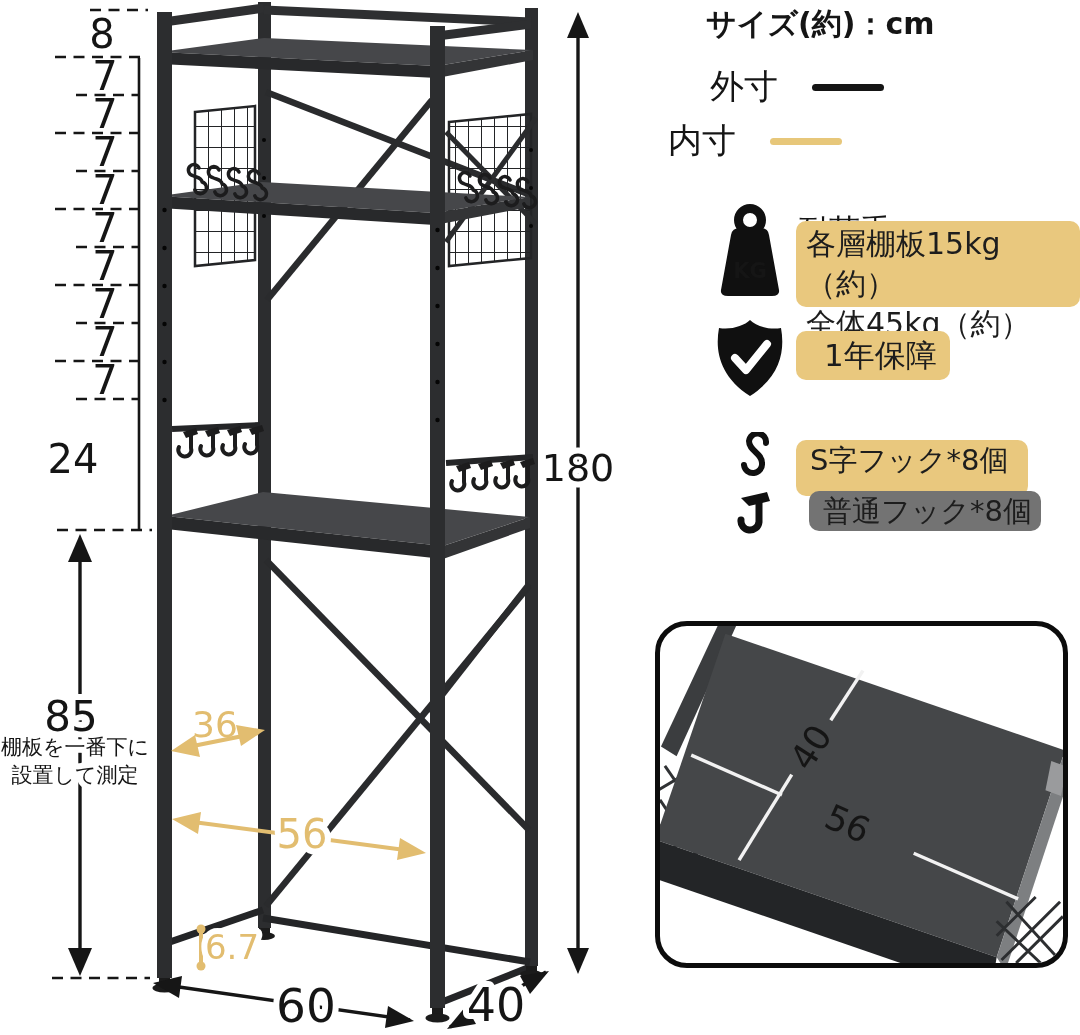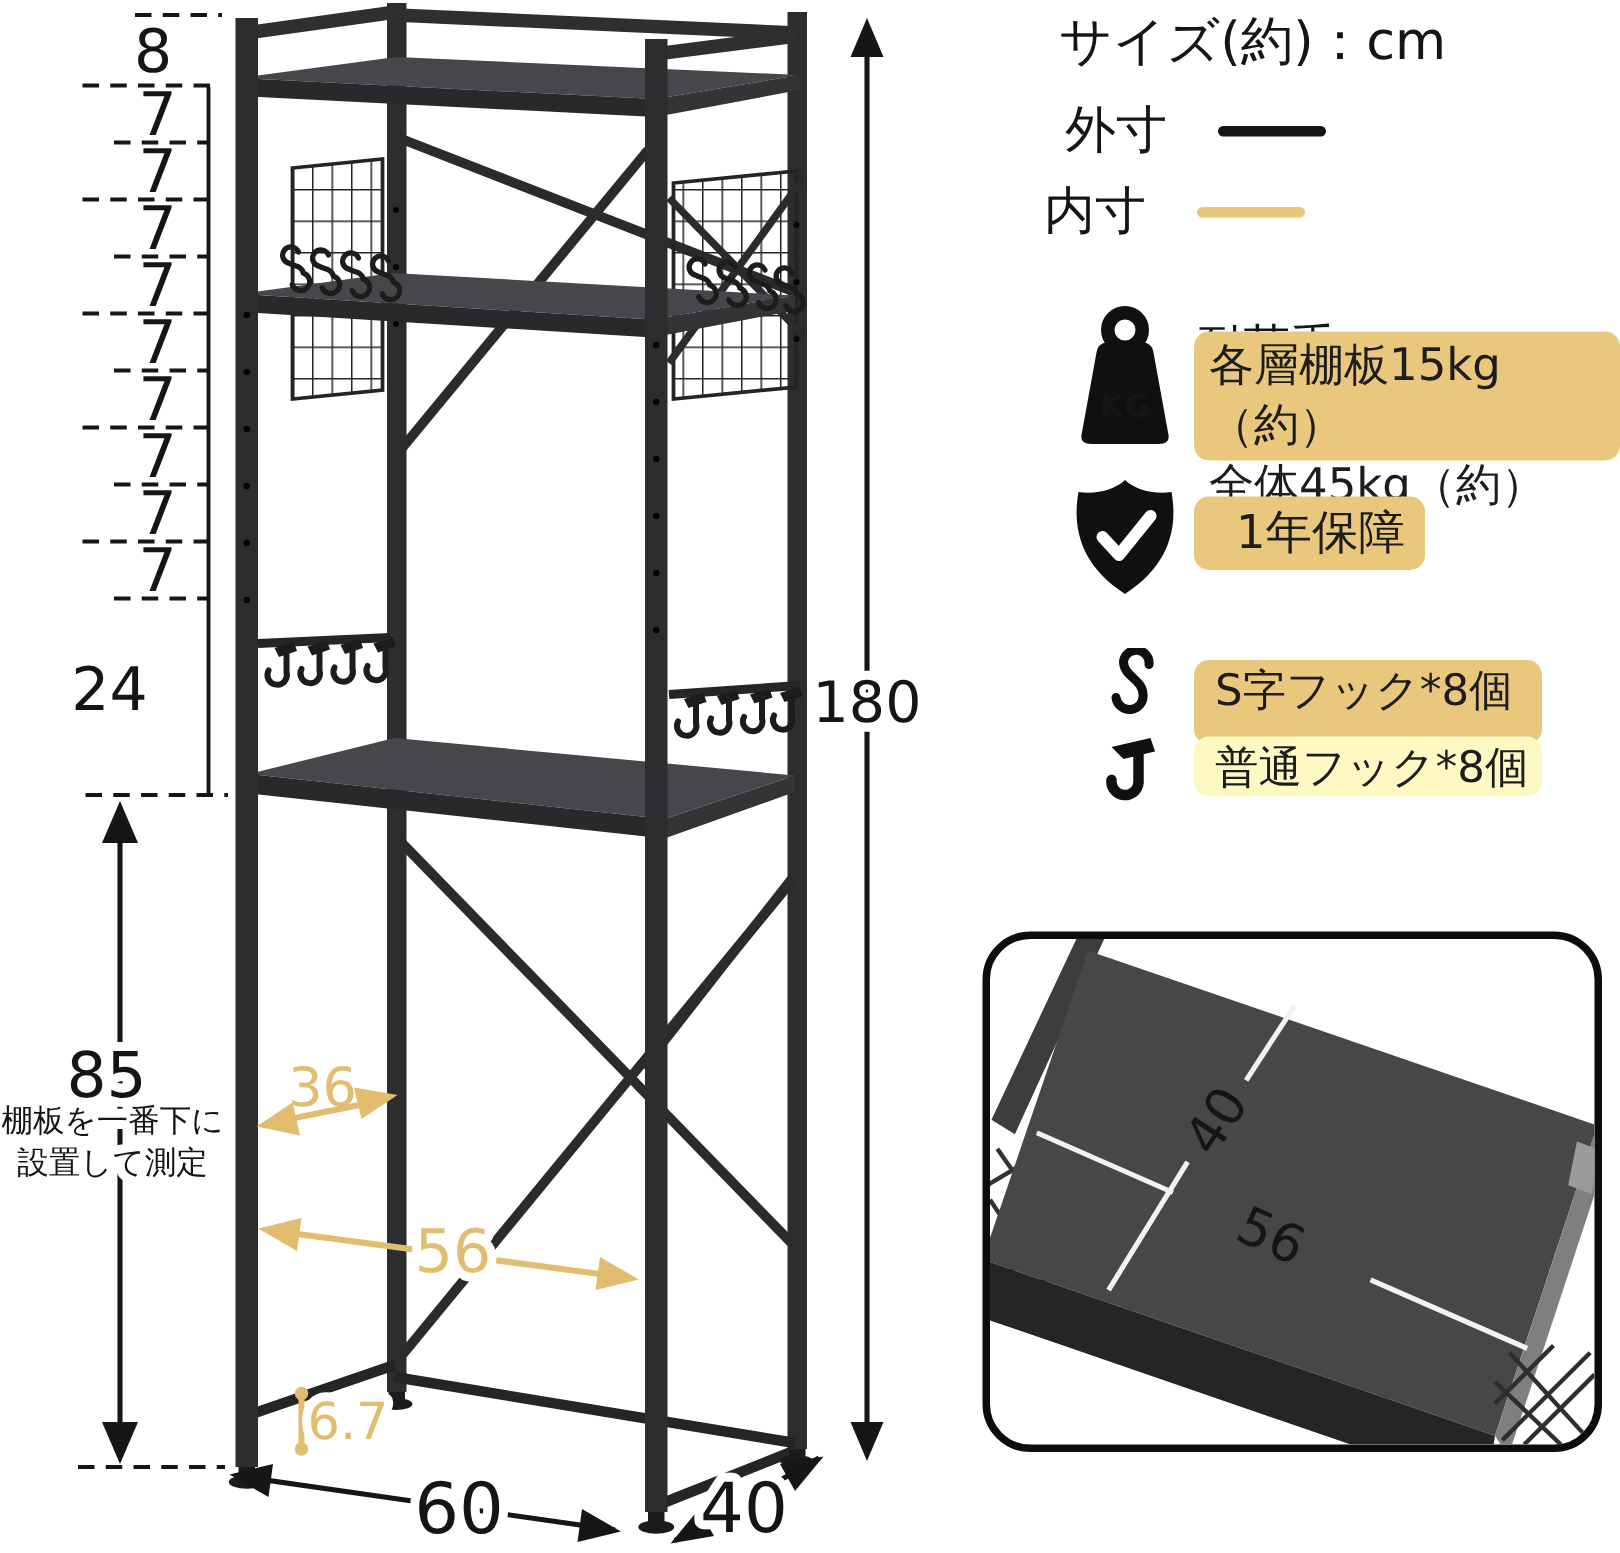--- a/index.html
+++ b/index.html
@@ -1,20 +1,20 @@
 <!DOCTYPE html>
 <html><head>
 <meta charset="utf-8">
 <style>
   html,body{margin:0;padding:0;background:#fff;}
   .canvas{position:relative;width:1080px;height:1035px;background:#ffffff;
           font-family:"DejaVu Sans",sans-serif;overflow:hidden;color:#151515;}
   .abs{position:absolute;}
   
-  .title{left:706px;top:4px;font-size:35px;font-weight:normal;letter-spacing:0px;}
+  .title{left:706px;top:4px;font-size:30px;font-weight:bold;letter-spacing:0px;}
   .legend-row{display:flex;align-items:center;gap:34px;}
   .legend-label{font-size:34px;}
   .swatch{width:72px;height:7px;border-radius:4px;}
   .feat-label{font-size:31px;margin-top:24px;}
   .hl{background:#e9c87e;border-radius:10px;color:#1d1d1d;box-sizing:border-box;}
   .hl-lines{left:796px;top:221px;width:284px;height:86px;padding:3px 0 0 10px;
             font-size:30px;line-height:40px;}
   .hl-warranty{left:796px;top:331px;width:154px;height:49px;font-size:31px;
                line-height:49px;padding-left:28px;}
   .hl-shook{left:796px;top:440px;width:232px;height:56px;font-size:29px;
@@ -270,21 +270,21 @@
       <text class="accent halo" x="232" y="959" font-size="34" text-anchor="middle">6.7</text>
     </g>
   </svg>
 
   <div class="abs title">サイズ(約)：cm</div>
 
   <div class="abs legend-row" style="left:710px;top:64px;">
     <span class="legend-label">外寸</span>
     <span class="swatch" style="background-color: rgb(21, 21, 21);"></span>
   </div>
-  <div class="abs legend-row" style="left:696px;top:118px;justify-content:flex-end;">
+  <div class="abs legend-row" style="left:668px;top:118px;justify-content:flex-end;">
     <span class="legend-label">内寸</span>
     <span class="swatch" style="background-color: rgb(231, 199, 122);"></span>
   </div>
 
   <svg class="abs" style="left:710px;top:204px" width="78" height="94" viewBox="0 0 78 94">
     <circle cx="40" cy="16" r="11.5" fill="none" stroke="#101010" stroke-width="9"></circle>
     <path d="M11,86 L21,31 Q22,24 30,24 L50,24 Q58,24 59,31 L69,86 Q70,92 62,92 L18,92 Q10,92 11,86 Z" fill="#101010"></path>
     <text x="40" y="74" font-size="21" font-weight="bold" fill="#ffffff" text-anchor="middle">KG</text>
   </svg>
   <div class="abs feat-label" style="left:798px;top:186px;">耐荷重：</div>
@@ -301,21 +301,21 @@
 
   <svg class="abs" style="left:737px;top:432px" width="36" height="58" viewBox="0 0 36 58">
     <path d="M29,11 A8.5,8.5 0 1 0 12,9 C12,19 25,21 25,31 A9,9 0 1 1 7,33" fill="none" stroke="#101010" stroke-width="6" stroke-linecap="round"></path>
   </svg>
   <div class="abs hl hl-shook" style="background-color: rgb(233, 200, 126);">S字フック*8個</div>
 
   <svg class="abs" style="left:737px;top:490px" width="38" height="52" viewBox="0 0 38 52">
     <polygon points="4,8 30,2 33,11 12,16" fill="#101010"></polygon>
     <path d="M22,12 L22,32 A9,9 0 1 1 4,30" fill="none" stroke="#101010" stroke-width="7" stroke-linecap="round"></path>
   </svg>
-  <div class="abs hl hl-jhook" style="background-color: #fef9c3;">普通フック*8個</div>
+  <div class="abs hl hl-jhook" style="background-color: #737373; margin-left: 13px;">普通フック*8個</div>
 
   <div class="abs photo">
     <svg width="100%" height="100%" viewBox="655 621 413 347" preserveAspectRatio="none">
 
       <polygon points="714,621 733,621 672,755 656,745" fill="#3b3d3f"></polygon>
       <g stroke="#303234" stroke-width="3" fill="none">
         <line x1="653" y1="790" x2="700" y2="762"></line>
         <line x1="653" y1="830" x2="705" y2="775"></line>
         <line x1="655" y1="868" x2="707" y2="800"></line>
         <line x1="660" y1="765" x2="705" y2="830"></line>

